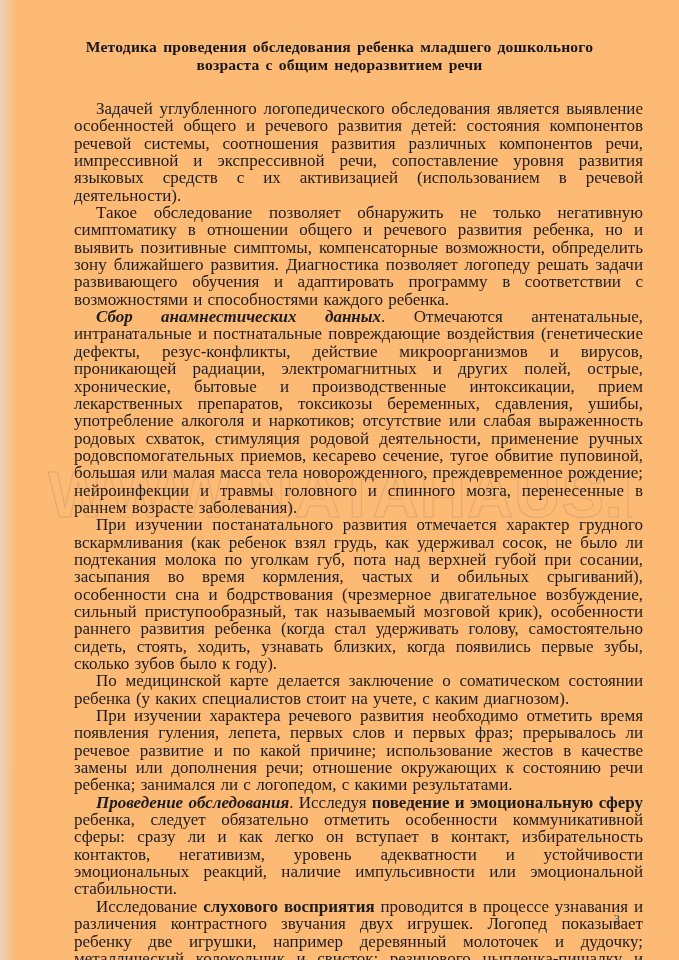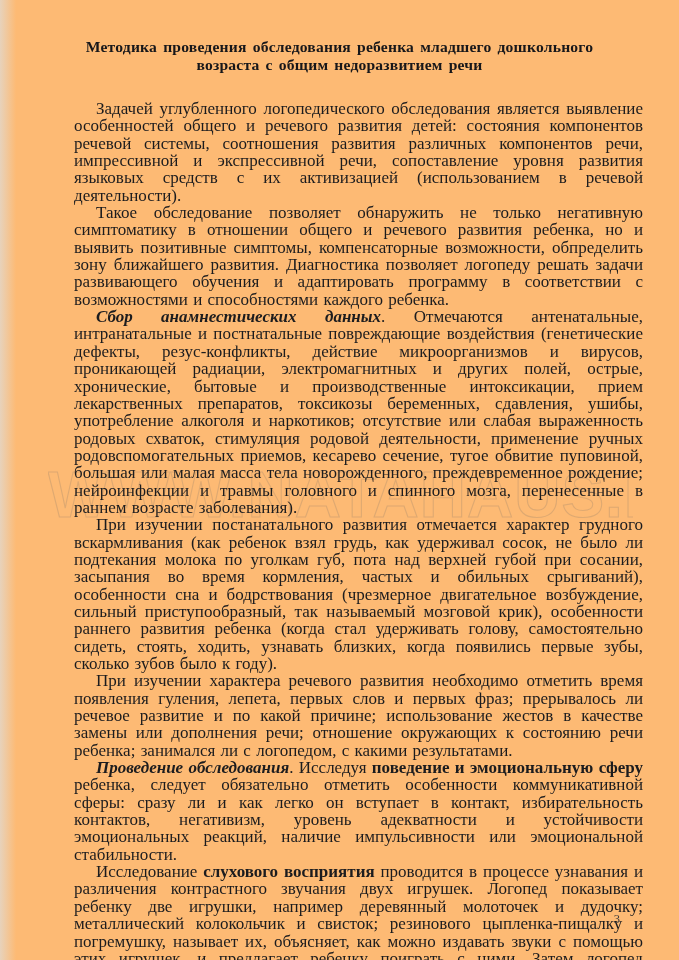--- a/index.html
+++ b/index.html
@@ -84,19 +84,20 @@
 
   <h1 class="page-title">Методика проведения обследования ребенка младшего дошкольного возраста с общим недоразвитием речи</h1>
 
   <div class="watermark">WWW.NATAHAUS.RU</div>
 
   <div class="body-text">
       <p><span>Задачей углубленного логопедического обследования является выявление особенностей общего и речевого развития детей: состояния компонентов речевой системы, соотношения развития различных компонентов речи, импрессивной и экспрессивной речи, сопоставление уровня развития языковых средств с их активизацией (использованием в речевой деятельности).</span></p>
       <p><span>Такое обследование позволяет обнаружить не только негативную симптоматику в отношении общего и речевого развития ребенка, но и выявить позитивные симптомы, компенсаторные возможности, обпределить зону ближайшего развития. Диагностика позволяет логопеду решать задачи развивающего обучения и адаптировать программу в соответствии с возможностями и способностями каждого ребенка.</span></p>
       <p><span class="seg-bold">Сбор анамнестических данных</span><span>. Отмечаются антенатальные, интранатальные и постнатальные повреждающие воздействия (генетические дефекты, резус-конфликты, действие микроорганизмов и вирусов, проникающей радиации, электромагнитных и других полей, острые, хронические, бытовые и производственные интоксикации, прием лекарственных препаратов, токсикозы беременных, сдавления, ушибы, употребление алкоголя и наркотиков; отсутствие или слабая выраженность родовых схваток, стимуляция родовой деятельности, применение ручных родовспомогательных приемов, кесарево сечение, тугое обвитие пуповиной, большая или малая масса тела новорожденного, преждевременное рождение; нейроинфекции и травмы головного и спинного мозга, перенесенные в раннем возрасте заболевания).</span></p>
       <p><span>При изучении постанатального развития отмечается характер грудного вскармливания (как ребенок взял грудь, как удерживал сосок, не было ли подтекания молока по уголкам губ, пота над верхней губой при сосании, засыпания во время кормления, частых и обильных срыгиваний), особенности сна и бодрствования (чрезмерное двигательное возбуждение, сильный приступообразный, так называемый мозговой крик), особенности раннего развития ребенка (когда стал удерживать голову, самостоятельно сидеть, стоять, ходить, узнавать близких, когда появились первые зубы, сколько зубов было к году).</span></p>
+      <p><span>По медицинской карте делается заключение о соматическом состоянии ребенка (у каких специалистов стоит на учете, с каким диагнозом).</span></p>
       <p><span>При изучении характера речевого развития необходимо отметить время появления гуления, лепета, первых слов и первых фраз; прерывалось ли речевое развитие и по какой причине; использование жестов в качестве замены или дополнения речи; отношение окружающих к состоянию речи ребенка; занимался ли с логопедом, с какими результатами.</span></p>
       <p><span class="seg-bold">Проведение обследования</span><span>. Исследуя </span><span class="seg-bolditalic">поведение и эмоциональную сферу</span><span> ребенка, следует обязательно отметить особенности коммуникативной сферы: сразу ли и как легко он вступает в контакт, избирательность контактов, негативизм, уровень адекватности и устойчивости эмоциональных реакций, наличие импульсивности или эмоциональной стабильности.</span></p>
       <p><span>Исследование </span><span class="seg-bolditalic">слухового восприятия</span><span> проводится в процессе узнавания и различения контрастного звучания двух игрушек. Логопед показывает ребенку две игрушки, например деревянный молоточек и дудочку; металлический колокольчик и свисток; резинового цыпленка-пищалку и погремушку, называет их, объясняет, как можно издавать звуки с помощью этих игрушек, и предлагает ребенку поиграть с ними. Затем логопед закрывает игрушки маленькой ширмой и производит за ней звуки с помощью игрушек. Ребенок узнает и называет игрушки. При отсутствии</span></p>
     </div>
 
   <div class="page-number">3</div>
 </div>
 
 </body></html>

